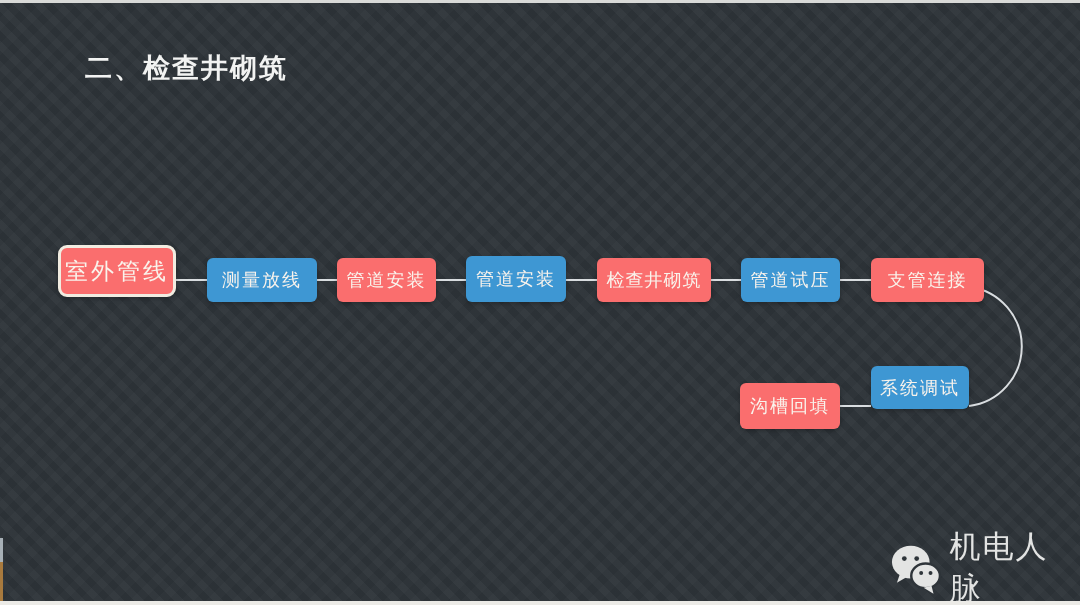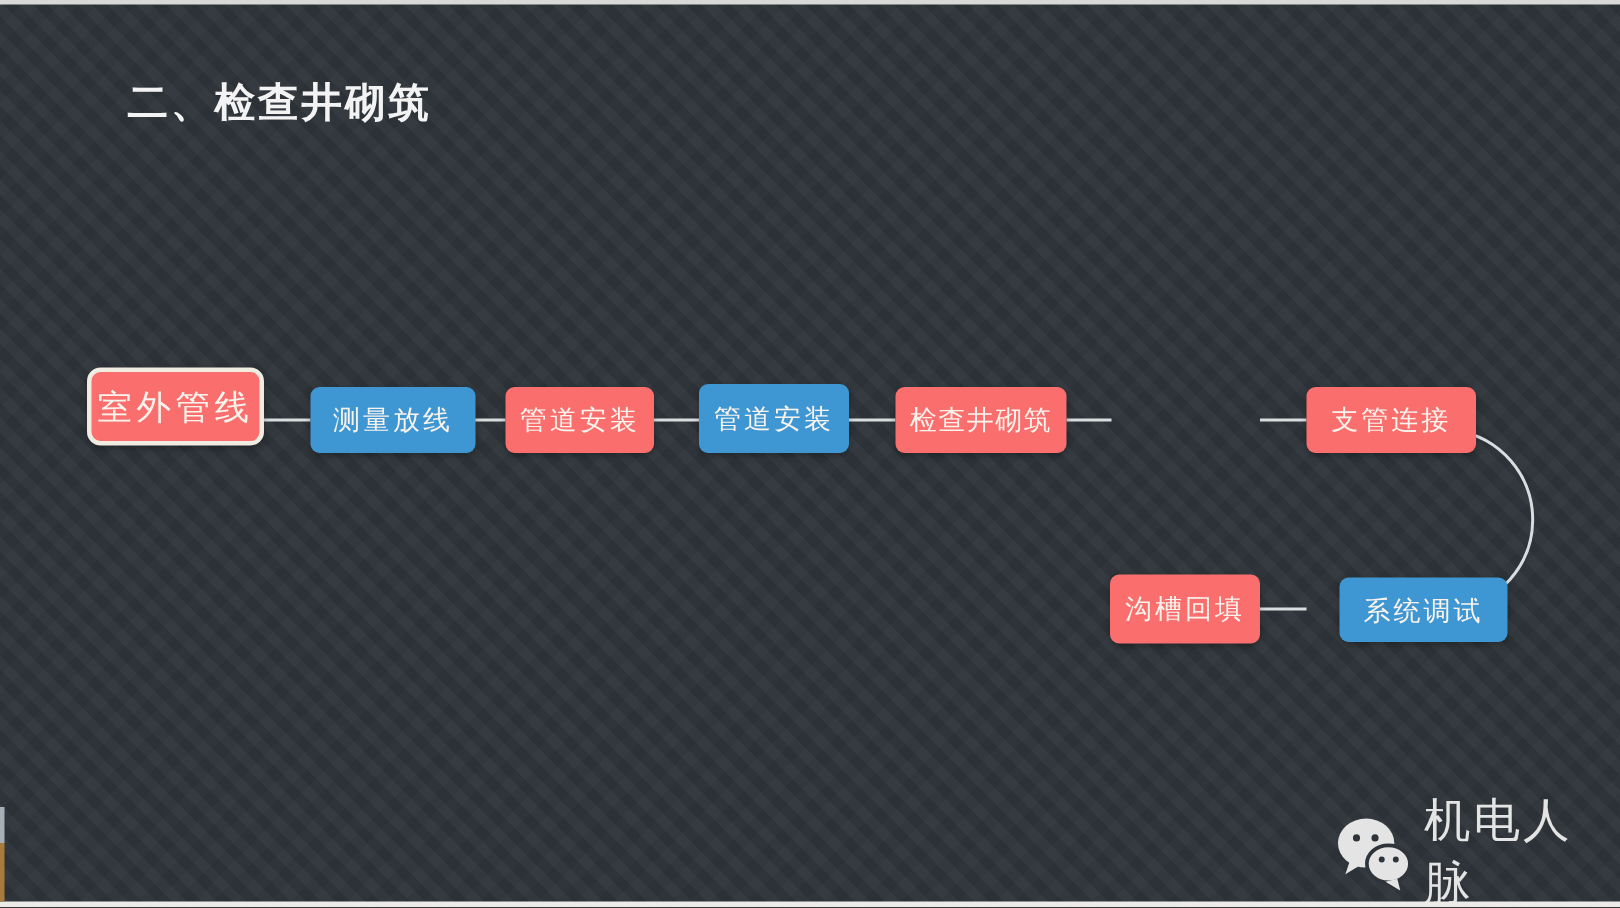--- a/index.html
+++ b/index.html
@@ -114,26 +114,27 @@
   <div class="flow-node red start" style="left:58px;  top:245px; width:118px; height:52px;">室外管线</div>
 
   <div class="flow-node blue" style="left:207px; top:258px; width:110px;  height:44px;">测量放线</div>
 
   <div class="flow-node red" style="left:337px; top:258px; width:99px;  height:44px;">管道安装</div>
 
   <div class="flow-node red" style="left:597px; top:258px; width:114px; height:44px; letter-spacing:1px;">检查井砌筑</div>
 
   <div class="flow-node blue" style="left:466px; top:256px; width:100px; height:46px;">管道安装</div>
 
+  <div class="flow-node blue" style="left:741px; top:258px; width:99px;  height:44px;">管道试压</div>
 
   <div class="flow-node red" style="left:871px; top:258px; width:113px;  height:44px;">支管连接</div>
 
   <div class="flow-node red" style="left:740px; top:383px; width:100px; height:46px;">沟槽回填</div>
 
-  <div class="flow-node blue" style="left:871px; top:385px; width:112px;  height:43px;margin-left:22px;">系统调试</div>
+  <div class="flow-node blue" style="left:871px; top:366px; width:98px;  height:43px;">系统调试</div>
 
   <div class="footer-brand">
     <svg class="wechat-icon" viewBox="0 0 56 56">
       <g>
         <ellipse cx="23" cy="22" rx="19" ry="16.5" fill="#e3e4e3"></ellipse>
         <path d="M 12 34 L 9 43 L 19 37 Z" fill="#e3e4e3"></path>
         <circle cx="16.5" cy="18.5" r="2.4" fill="#2e3439"></circle>
         <circle cx="29" cy="18.5" r="2.4" fill="#2e3439"></circle>
         <ellipse cx="38" cy="36" rx="14.5" ry="12.5" fill="#e3e4e3" stroke="#2e3439" stroke-width="2.5"></ellipse>
         <path d="M 44 46 L 46 54 L 36 48 Z" fill="#e3e4e3"></path>

